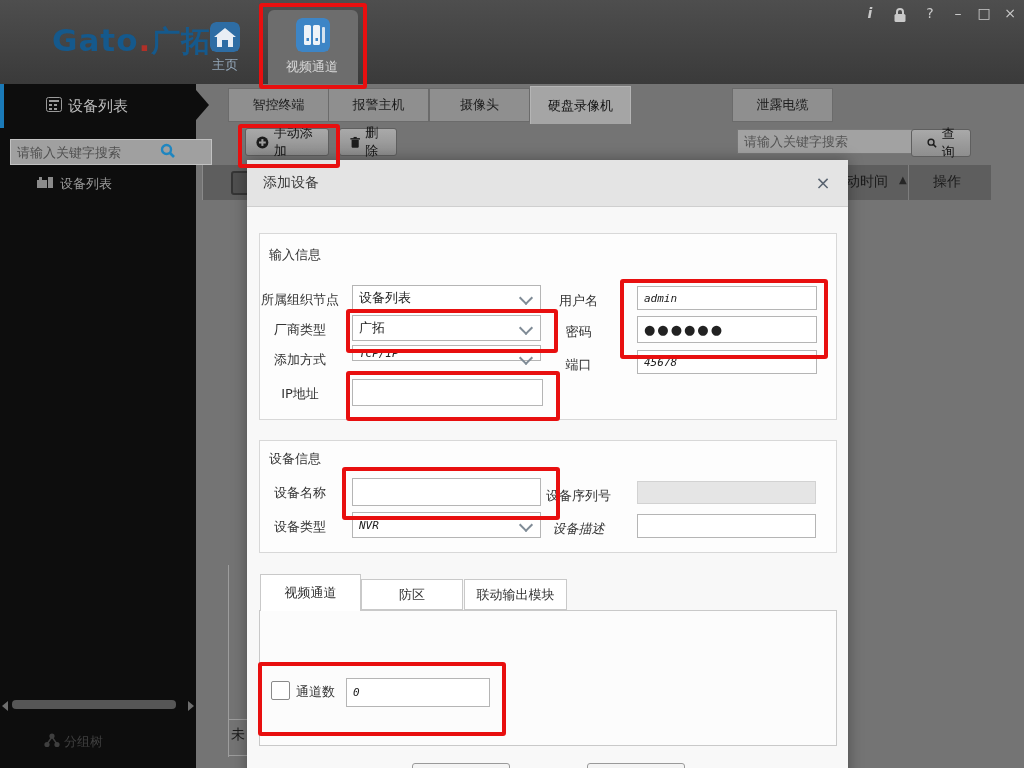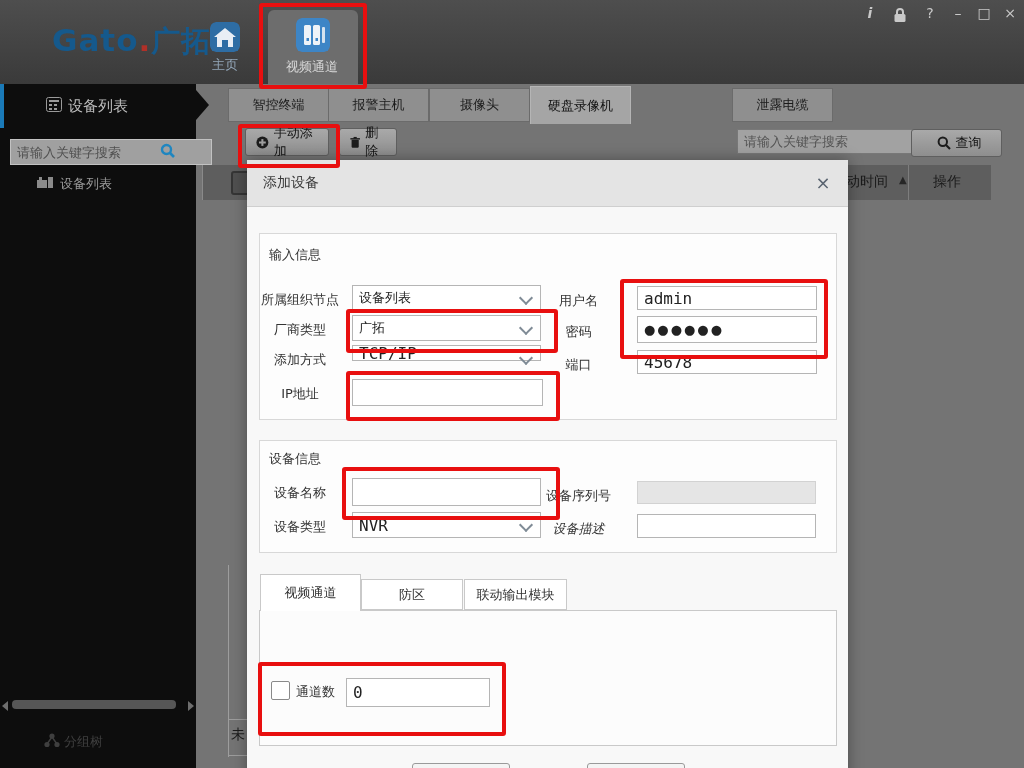--- a/index.html
+++ b/index.html
@@ -67,21 +67,21 @@
   #modal-title{position:absolute;left:16px;top:14px;font-size:14px;color:#3c3c3c;}
   #modal-close{position:absolute;right:14px;top:12px;font-size:18px;color:#5a6470;
                width:22px;text-align:center;cursor:default;}
   .msection{position:absolute;left:12px;width:578px;background:#fdfdfd;
             border:1px solid #d8d8d8;box-sizing:border-box;}
   .msec-title{position:absolute;left:22px;font-size:13px;color:#333;text-align:right;}
   .flabel{position:absolute;font-size:13px;color:#333;text-align:center;white-space:nowrap;}
   .sel,.tinput{position:absolute;background:#fff;border:1px solid #b5b5b5;
                box-sizing:border-box;display:flex;align-items:center;
                padding:0 6px;font-size:13px;color:#222;}
-  .mono{font-family:"DejaVu Sans Mono",monospace;font-size:16px;}
+  .mono{font-family:"DejaVu Sans Mono",monospace;font-size:11px;font-style:italic;}
   .chev{position:absolute;right:9px;top:7px;width:8px;height:8px;
         border-right:2px solid #7f8b96;border-bottom:2px solid #7f8b96;
         transform:rotate(45deg);}
   .tinput.disabled{background:#e5e5e5;border-color:#d2d2d2;}
   .ctab{position:absolute;background:#fff;border:1px solid #c9c9c9;box-sizing:border-box;
         font-size:13px;color:#333;display:flex;align-items:center;justify-content:center;}
   #ctab-panel{position:absolute;left:12px;top:450px;width:578px;height:136px;
               background:#fcfcfc;border:1px solid #c9c9c9;box-sizing:border-box;}
   #chan-cb{position:absolute;left:24px;top:521px;width:17px;height:17px;background:#fff;
            border:1px solid #8a8a8a;border-radius:2px;}
@@ -189,21 +189,21 @@
   <div class="gbtn" style="left:339px;width:58px;">
     <svg width="13" height="15" viewBox="0 0 13 15">
       <rect x="2" y="4" width="9" height="10" rx="1" fill="#1c1c1c"></rect>
       <rect x="0.5" y="2" width="12" height="1.8" fill="#1c1c1c"></rect>
       <rect x="4.5" y="0.5" width="4" height="2" fill="#1c1c1c"></rect>
     </svg>
     <span>删除</span>
   </div>
 
   <input id="tb-search" placeholder="请输入关键字搜索" style="">
-  <div class="gbtn" style="left:911px;width:91px;top:129px;padding-left:15px;">
+  <div class="gbtn" style="left:911px;width:60px;top:129px;padding-left:15px;">
     <svg width="14" height="14" viewBox="0 0 14 14">
       <circle cx="5.8" cy="5.8" r="4.2" fill="none" stroke="#1c1c1c" stroke-width="2"></circle>
       <line x1="9" y1="9" x2="13" y2="13" stroke="#1c1c1c" stroke-width="2.2"></line>
     </svg>
     <span>查询</span>
   </div>
 
   <div id="thead">
     <div id="thead-cb"></div>
     <span style="position:absolute;left:643px;top:8px;">动时间</span>

